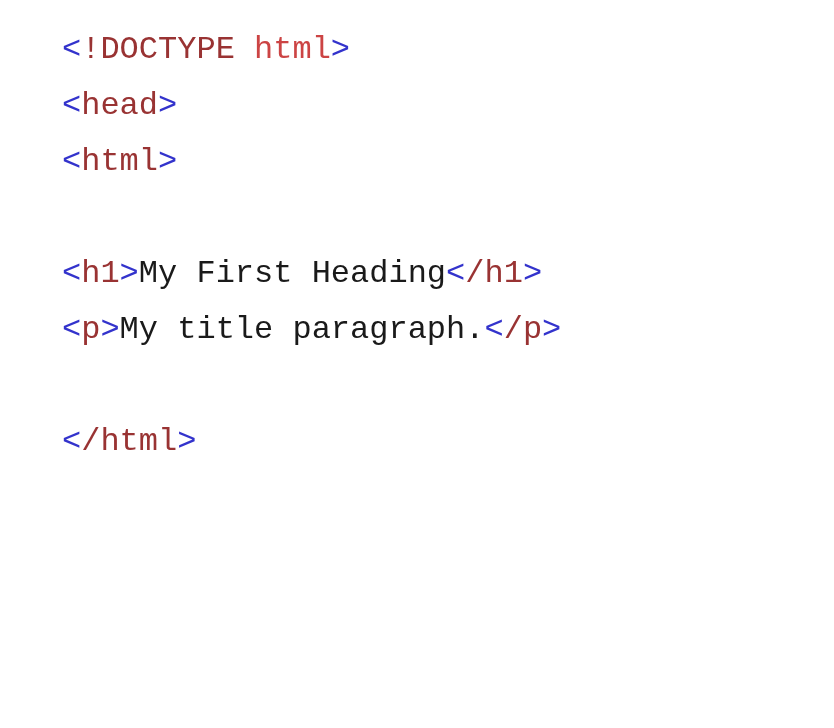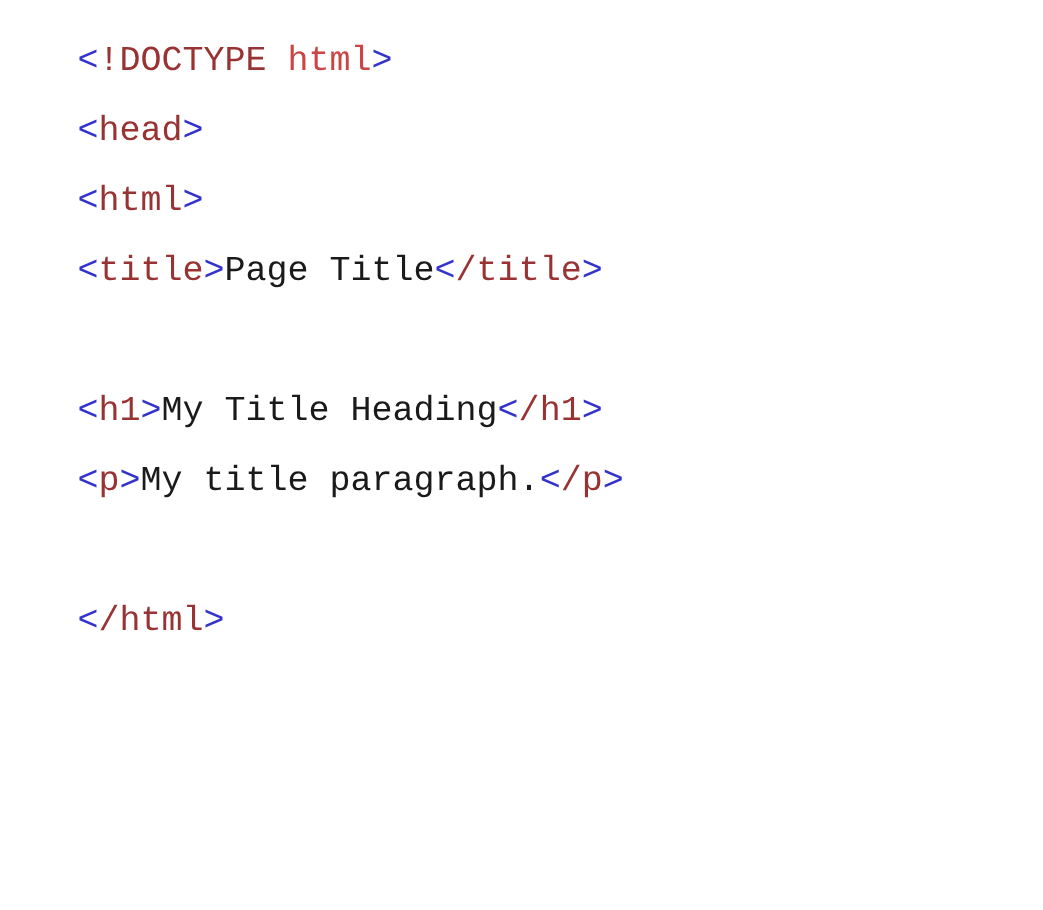--- a/index.html
+++ b/index.html
@@ -16,21 +16,21 @@
     font-family: "Liberation Mono", "DejaVu Sans Mono", monospace;
   }
   #code-listing {
     position: absolute;
     left: 62px;
     top: 22px;
     width: 760px;
   }
   .code-line {
     font-family: "Liberation Mono", "DejaVu Sans Mono", monospace;
-    font-size: 28px;
+    font-size: 32px;
     line-height: 56px;
     height: 56px;
     white-space: pre;
     letter-spacing: 0px;
     -webkit-font-smoothing: antialiased;
   }
   .code-line.blank {
     height: 56px;
   }
   .tok-bracket { color: #3333cc; }
@@ -41,20 +41,19 @@
   .tok-text    { color: #1a1a1a; }
 </style>
 </head>
 <body>
 
 <div id="page">
   <div id="code-listing">
       <div class="code-line"><span class="tok-bracket">&lt;</span><span class="tok-doctype">!DOCTYPE</span><span class="tok-text"> </span><span class="tok-doctype-val">html</span><span class="tok-bracket">&gt;</span></div>
       <div class="code-line"><span class="tok-bracket">&lt;</span><span class="tok-tag">head</span><span class="tok-bracket">&gt;</span></div>
       <div class="code-line"><span class="tok-bracket">&lt;</span><span class="tok-tag">html</span><span class="tok-bracket">&gt;</span></div>
-      <div class="code-line"><span class="tok-bracket">&lt;</span><span class="tok-tag">title</span><span class="tok-bracket">&gt;</span><span class="tok-text">Page Title</span><span class="tok-bracket">&lt;</span><span class="tok-slash">/</span><span class="tok-tag">title</span><span class="tok-bracket">&gt;</span></div>
       <div class="code-line blank">&nbsp;</div>
-      <div class="code-line"><span class="tok-bracket">&lt;</span><span class="tok-tag">h1</span><span class="tok-bracket">&gt;</span><span class="tok-text">My Title Heading</span><span class="tok-bracket">&lt;</span><span class="tok-slash">/</span><span class="tok-tag">h1</span><span class="tok-bracket">&gt;</span></div>
+      <div class="code-line"><span class="tok-bracket">&lt;</span><span class="tok-tag">h1</span><span class="tok-bracket">&gt;</span><span class="tok-text">My First Heading</span><span class="tok-bracket">&lt;</span><span class="tok-slash">/</span><span class="tok-tag">h1</span><span class="tok-bracket">&gt;</span></div>
       <div class="code-line"><span class="tok-bracket">&lt;</span><span class="tok-tag">p</span><span class="tok-bracket">&gt;</span><span class="tok-text">My title paragraph.</span><span class="tok-bracket">&lt;</span><span class="tok-slash">/</span><span class="tok-tag">p</span><span class="tok-bracket">&gt;</span></div>
       <div class="code-line blank">&nbsp;</div>
       <div class="code-line"><span class="tok-bracket">&lt;</span><span class="tok-slash">/</span><span class="tok-tag">html</span><span class="tok-bracket">&gt;</span></div>
     </div>
 </div>
 
 </body></html>

